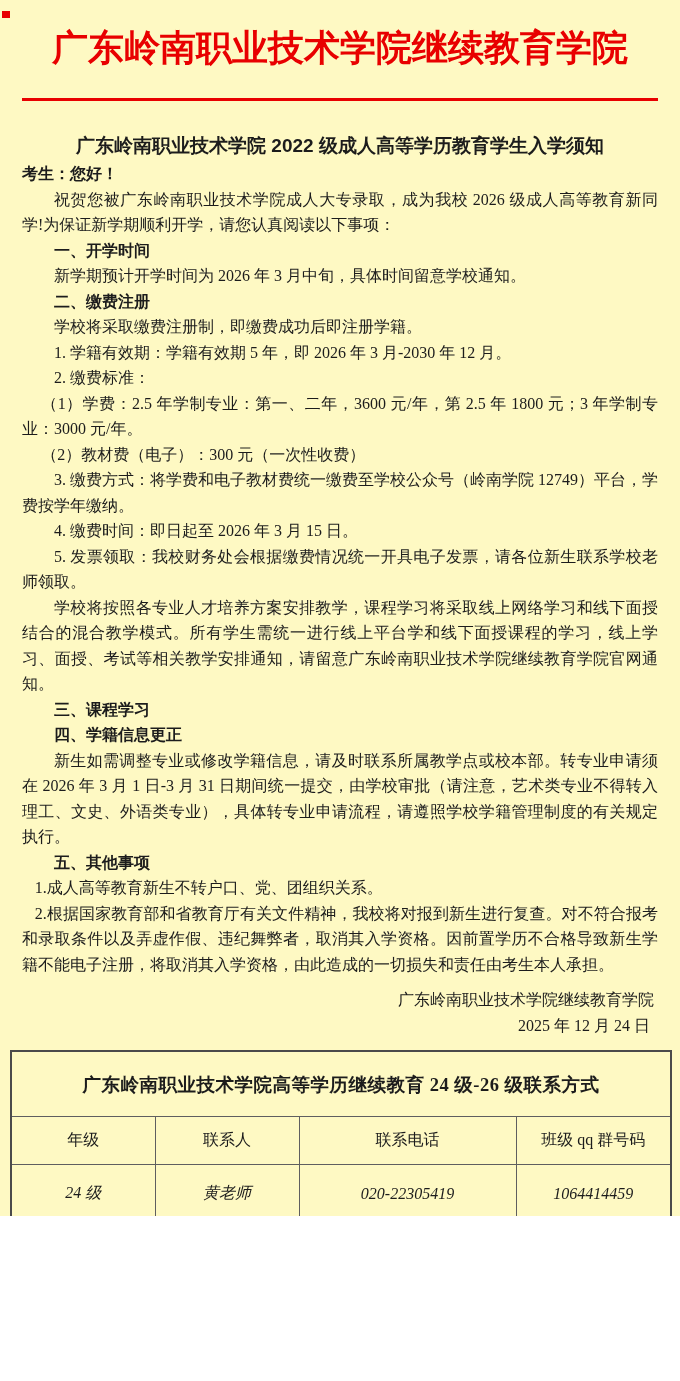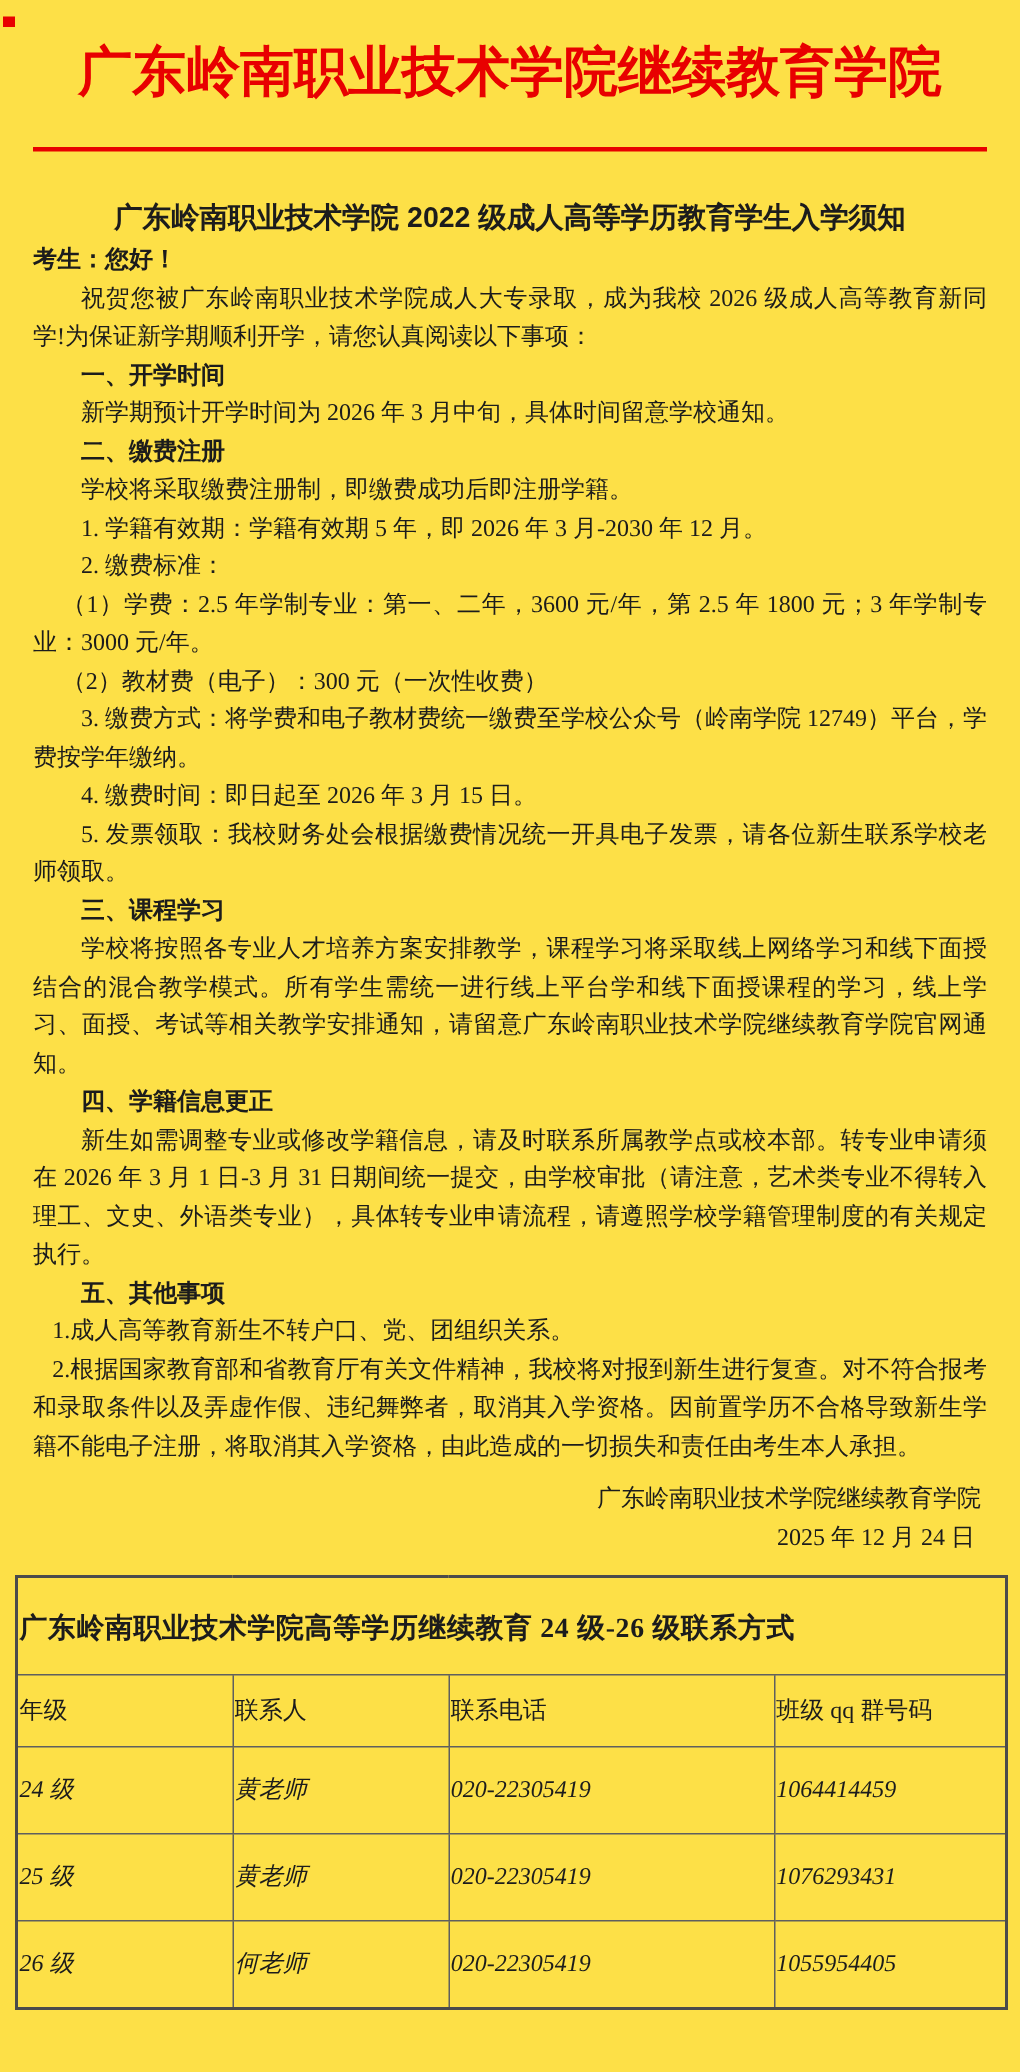--- a/index.html
+++ b/index.html
@@ -1,20 +1,20 @@
 <!DOCTYPE html>
 <html><head>
 <meta charset="utf-8">
 <style>
   html,body{margin:0;padding:0;background:#ffffff;}
   .page{
     position:relative;
-    width:680px;height:1381px;
+    width:680px;height:1216px;
     margin:0;
-    background:#fde047;
+    background:#fef9c3;
     font-family:"Liberation Serif","DejaVu Serif",serif;
     color:#1c1c1c;
     overflow:hidden;
   }
   .corner-mark{position:absolute;left:2px;top:11px;width:8px;height:7px;background:#e80000;}
   .masthead{padding-top:25px;text-align:center;}
   .masthead-title{
     font-size:36px;line-height:46px;font-weight:bold;
     color:#e80000;letter-spacing:0px;white-space:nowrap;
   }
@@ -33,21 +33,21 @@
   .para-tight{text-indent:0.8em;}
   .warning{color:#dc1414;font-weight:bold;text-indent:2em;}
   .sign{text-align:right;margin-top:10px;padding-right:4px;}
   .date{text-align:right;padding-right:8px;}
   .contact-wrap{margin:12px 10px 0 10px;}
   table.contact{
     width:660px;border-collapse:collapse;table-layout:fixed;
     border:2px solid #4b4b4b;
   }
   table.contact td{
-    border:1px solid #5f5f5f;
+    border:1px solid #5f5f5f;text-align:center;
     font-size:16px;color:#1c1c1c;vertical-align:middle;
   }
   tr.t-title td{font-weight:bold;font-size:18.5px;height:62px;letter-spacing:0.5px;}
   tr.t-head td{height:45px;}
   tr.t-row td{height:55px;font-style:italic;}
 </style>
 </head>
 <body>
 
 <div class="page">
@@ -67,22 +67,22 @@
         <div class="blk para">新学期预计开学时间为 2026 年 3 月中旬，具体时间留意学校通知。</div>
         <div class="blk heading">二、缴费注册</div>
         <div class="blk para">学校将采取缴费注册制，即缴费成功后即注册学籍。</div>
         <div class="blk para">1. 学籍有效期：学籍有效期 5 年，即 2026 年 3 月-2030 年 12 月。</div>
         <div class="blk para">2. 缴费标准：</div>
         <div class="blk para-paren">（1）学费：2.5 年学制专业：第一、二年，3600 元/年，第 2.5 年 1800 元；3 年学制专业：3000 元/年。</div>
         <div class="blk para-paren">（2）教材费（电子）：300 元（一次性收费）</div>
         <div class="blk para">3. 缴费方式：将学费和电子教材费统一缴费至学校公众号（岭南学院 12749）平台，学费按学年缴纳。</div>
         <div class="blk para">4. 缴费时间：即日起至 2026 年 3 月 15 日。</div>
         <div class="blk para">5. 发票领取：我校财务处会根据缴费情况统一开具电子发票，请各位新生联系学校老师领取。</div>
+        <div class="blk para">学校将按照各专业人才培养方案安排教学，课程学习将采取线上网络学习和线下面授结合的混合教学模式。所有学生需统一进行线上平台学和线下面授课程的学习，线上学习、面授、考试等相关教学安排通知，请留意广东岭南职业技术学院继续教育学院官网通知。</div>
         <div class="blk heading">三、课程学习</div>
-        <div class="blk para">学校将按照各专业人才培养方案安排教学，课程学习将采取线上网络学习和线下面授结合的混合教学模式。所有学生需统一进行线上平台学和线下面授课程的学习，线上学习、面授、考试等相关教学安排通知，请留意广东岭南职业技术学院继续教育学院官网通知。</div>
         <div class="blk heading">四、学籍信息更正</div>
         <div class="blk para">新生如需调整专业或修改学籍信息，请及时联系所属教学点或校本部。转专业申请须在 2026 年 3 月 1 日-3 月 31 日期间统一提交，由学校审批（请注意，艺术类专业不得转入理工、文史、外语类专业），具体转专业申请流程，请遵照学校学籍管理制度的有关规定执行。</div>
         <div class="blk heading">五、其他事项</div>
         <div class="blk para-tight">1.成人高等教育新生不转户口、党、团组织关系。</div>
         <div class="blk para-tight">2.根据国家教育部和省教育厅有关文件精神，我校将对报到新生进行复查。对不符合报考和录取条件以及弄虚作假、违纪舞弊者，取消其入学资格。因前置学历不合格导致新生学籍不能电子注册，将取消其入学资格，由此造成的一切损失和责任由考生本人承担。</div>
       </div>
     <div class="sign">广东岭南职业技术学院继续教育学院</div>
     <div class="date">2025 年 12 月 24 日</div>
   </div>
 

